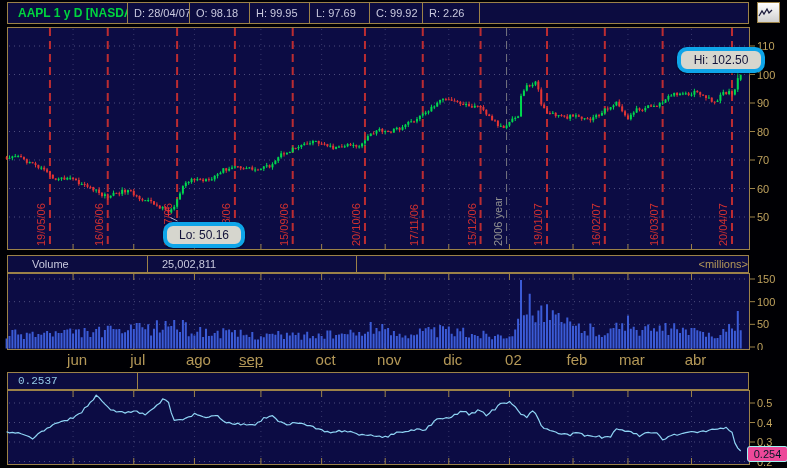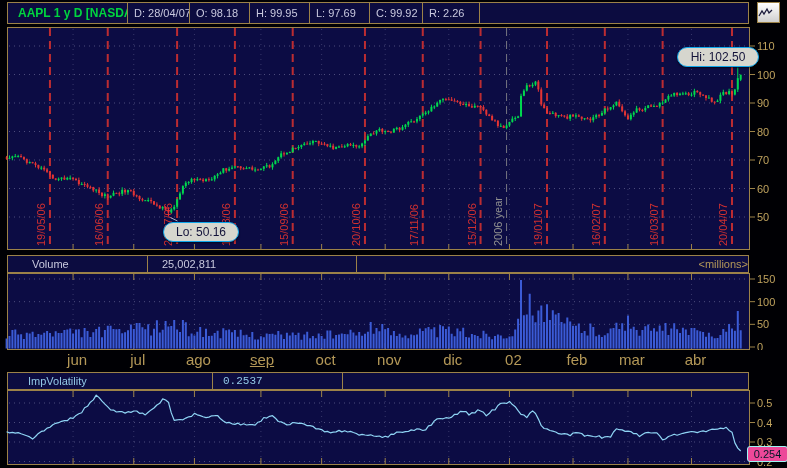--- a/index.html
+++ b/index.html
@@ -19,21 +19,21 @@
   .title{width:120px;color:#00d53f;font-weight:bold;padding-left:10px;font-size:12px;}
   .w62{width:62px}.w60{width:60px}.w53{width:53px}.w57{width:57px}
   .w140{width:140px;padding-left:24px;}.w209{width:209px;padding-left:14px;}
   .w205{width:205px;padding-left:20px;color:#93c9e6;}.w130{width:130px;padding-left:10px;color:#93c9e6;font-family:Liberation Mono, monospace;}
   .millions{justify-content:flex-end;color:#b49858;}
   .iconbtn{position:absolute;left:757px;top:2px;width:23px;height:21px;border:1px solid #9c8248;
            background:linear-gradient(#ffffff,#cfcfcf);padding:0;cursor:pointer;display:flex;
            align-items:center;justify-content:center;}
   .monthrow{position:absolute;left:0;top:350px;width:787px;height:17px;}
   .monthrow span{position:absolute;top:1px;width:34px;text-align:center;font-size:15px;color:#b49858;}
-  .pill{position:absolute;height:18px;border:1px solid #0ea5e9;background:#d6d6ce;color:#13133a;
+  .pill{position:absolute;height:18px;border:4px solid #0ea5e9;background:#d6d6ce;color:#13133a;
         border-radius:10px;font-size:12px;display:flex;align-items:center;justify-content:center;
         box-shadow:0 1px 2px rgba(0,0,0,.6);}
   .lo{left:163px;top:222px;width:74px;}
   .hi{left:677px;top:47px;width:80px;}
   .ivbadge{position:absolute;left:747px;top:446px;width:39px;height:14px;background:#ec4899;
            border:1px solid #9df5f5;border-radius:3px;color:#001828;font-size:11px;display:flex;
            align-items:center;justify-content:center;}
 </style>
 </head>
 <body>
@@ -706,32 +706,31 @@
         <line x1="750" y1="51.335" x2="755" y2="51.335" stroke="#9c8248"></line>
         <text x="757" y="55.335" fill="#bfa25e" font-size="11">50</text>
         <line x1="750" y1="74" x2="755" y2="74" stroke="#9c8248"></line>
         <text x="757" y="78" fill="#bfa25e" font-size="11">0</text>
       </g>
     </svg>
   <div class="monthrow" id="monthRow">
       <span style="left: 60.07px;">jun</span>
       <span style="left: 120.76px;">jul</span>
       <span style="left: 181.45px;">ago</span>
-      <span style="left: 245px; text-decoration: underline;">sep</span>
+      <span style="left: 234px; text-decoration: underline;">sep</span>
       <span style="left: 308.61px;">oct</span>
       <span style="left: 372.19px;">nov</span>
       <span style="left: 435.77px;">dic</span>
       <span style="left: 496.46px;">02</span>
       <span style="left: 560.04px;">feb</span>
       <span style="left: 614.95px;">mar</span>
       <span style="left: 678.53px;">abr</span>
     </div>
 
   <div class="band ivhdr">
-    <div class="cell w205">ImpVolatility</div>
     <div class="cell w130">0.2537</div>
     <div class="cell last"></div>
   </div>
   <svg id="ivChart" width="787" height="78" style="top:390px">
       <rect x="7.5" y="0.5" width="742" height="74" fill="#0c0c44" stroke="#9c8248"></rect>
       <g>
         <line x1="9" y1="13" x2="749" y2="13" stroke="#9a9ac0" stroke-dasharray="1 4" opacity="0.45"></line>
         <line x1="9" y1="32.49999999999999" x2="749" y2="32.49999999999999" stroke="#9a9ac0" stroke-dasharray="1 4" opacity="0.45"></line>
         <line x1="9" y1="52" x2="749" y2="52" stroke="#9a9ac0" stroke-dasharray="1 4" opacity="0.45"></line>
         <line x1="9" y1="71.5" x2="749" y2="71.5" stroke="#9a9ac0" stroke-dasharray="1 4" opacity="0.45"></line>

